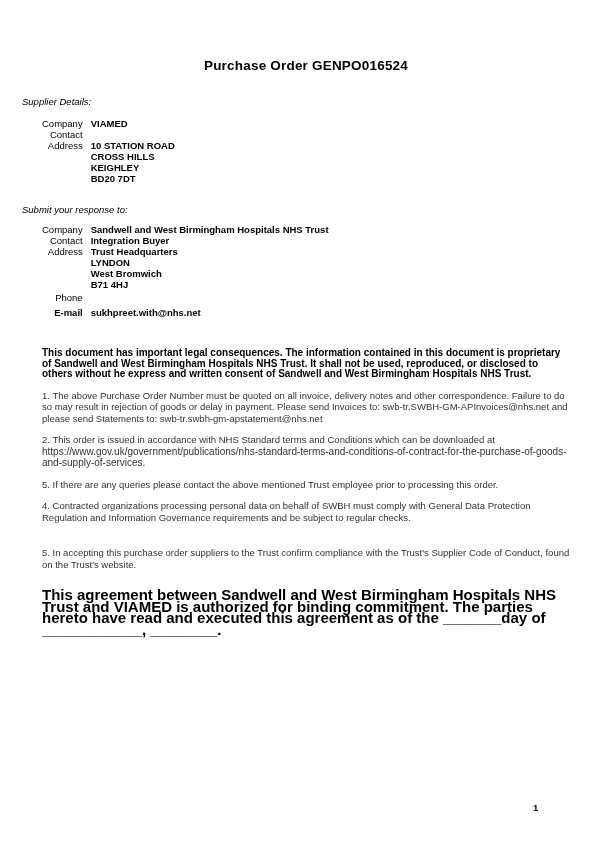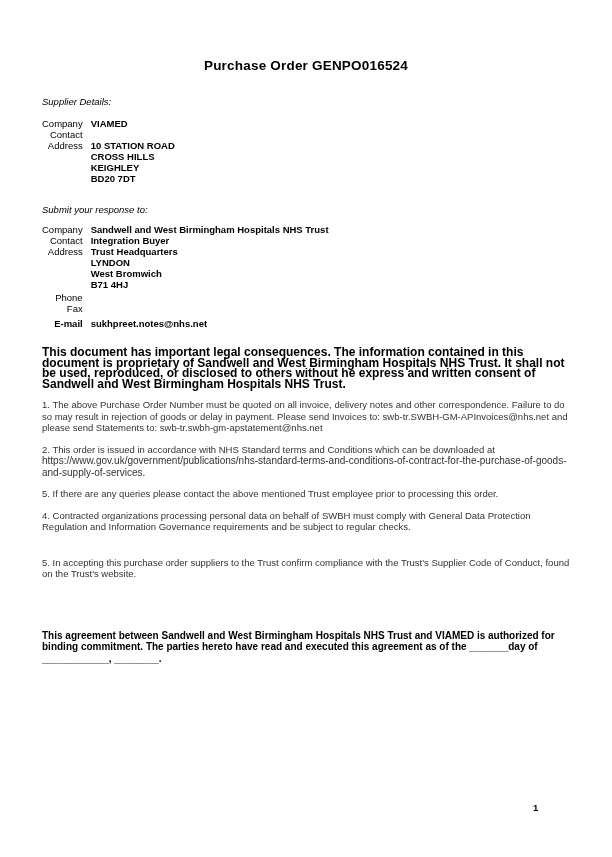--- a/index.html
+++ b/index.html
@@ -18,21 +18,21 @@
   }
   .title {
     padding-top:58px;
     text-align:center;
     font-size:13.5px;
     font-weight:bold;
     letter-spacing:0.2px;
     line-height:16px;
   }
   .section-label {
-    margin-left:42px;
+    margin-left:22px;
     font-size:9.5px;
     font-style:italic;
     line-height:11px;
   }
   .section-label.supplier { margin-top:22px; }
   .section-label.response { margin-top:20px; }
   table.info {
     margin-left:42px;
     border-collapse:collapse;
     font-size:9.5px;
@@ -43,36 +43,36 @@
   .label-cell {
     min-width:46px;
     text-align:right;
     padding-right:8px !important;
     white-space:nowrap;
   }
   .value-cell { font-weight:bold; }
   .pad-top-2 td { padding-top:2px !important; }
   .pad-top-4 td { padding-top:4px !important;font-weight:bold; }
   .notice {
-    margin:18px 42px 0 42px;
-    font-size:12px;
+    margin:30px 42px 0 42px;
+    font-size:10px;
     font-weight:bold;
     line-height:10.5px;
   }
   .term {
     margin:10px 42px 0 42px;
     font-size:9.5px;
     line-height:11.5px;
     color:#333333;
   }
   .term.extra-gap { margin-top:24px; }
   .term .url { font-size:10px; }
   .agreement {
-    margin:50px 42px 0 42px;
-    font-size:10px;
+    margin:19px 42px 0 42px;
+    font-size:15px;
     font-weight:bold;
     line-height:11.5px;
   }
   .page-number {
     position:absolute;
     top:802px;
     left:533px;
     font-size:9.5px;
     font-weight:bold;
   }
@@ -126,27 +126,23 @@
         <div>Trust Headquarters</div>
         <div>LYNDON</div>
         <div>West Bromwich</div>
         <div>B71 4HJ</div>
       </td>
     </tr>
     <tr class="pad-top-2">
       <td class="label-cell">Phone</td>
       <td class="value-cell"></td>
     </tr>
-    <tr>
-      <td class="label-cell">Fax</td>
-      <td class="value-cell"></td>
-    </tr>
     <tr class="pad-top-4">
       <td class="label-cell">E-mail</td>
-      <td class="value-cell">sukhpreet.notes@nhs.net</td>
+      <td class="value-cell">sukhpreet.with@nhs.net</td>
     </tr>
   </tbody>
     </table>
 
   <p class="notice">This document has important legal consequences. The information contained in this document is proprietary of Sandwell and West Birmingham Hospitals NHS Trust. It shall not be used, reproduced, or disclosed to others without he express and written consent of Sandwell and West Birmingham Hospitals NHS Trust.</p>
 
   <p class="term">1. The above Purchase Order Number must be quoted on all invoice, delivery notes and other correspondence. Failure to do so may result in rejection of goods or delay in payment.  Please send Invoices to: swb-tr.SWBH-GM-APInvoices@nhs.net and please send Statements to: swb-tr.swbh-gm-apstatement@nhs.net</p>
 
   <p class="term"><span>2. This order is issued in accordance with NHS Standard terms and Conditions which can be downloaded at </span><span class="url">https://www.gov.uk/government/publications/nhs-standard-terms-and-conditions-of-contract-for-the-purchase-of-goods-and-supply-of-services.</span></p>
 

